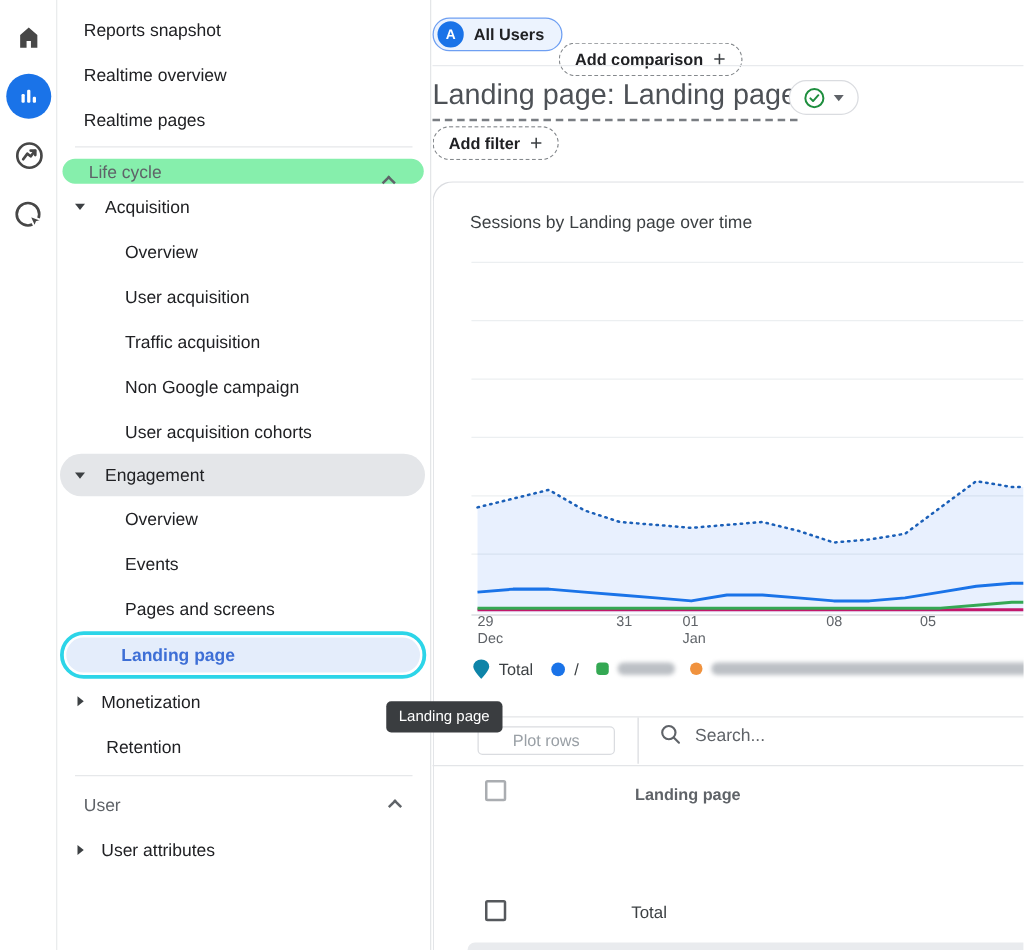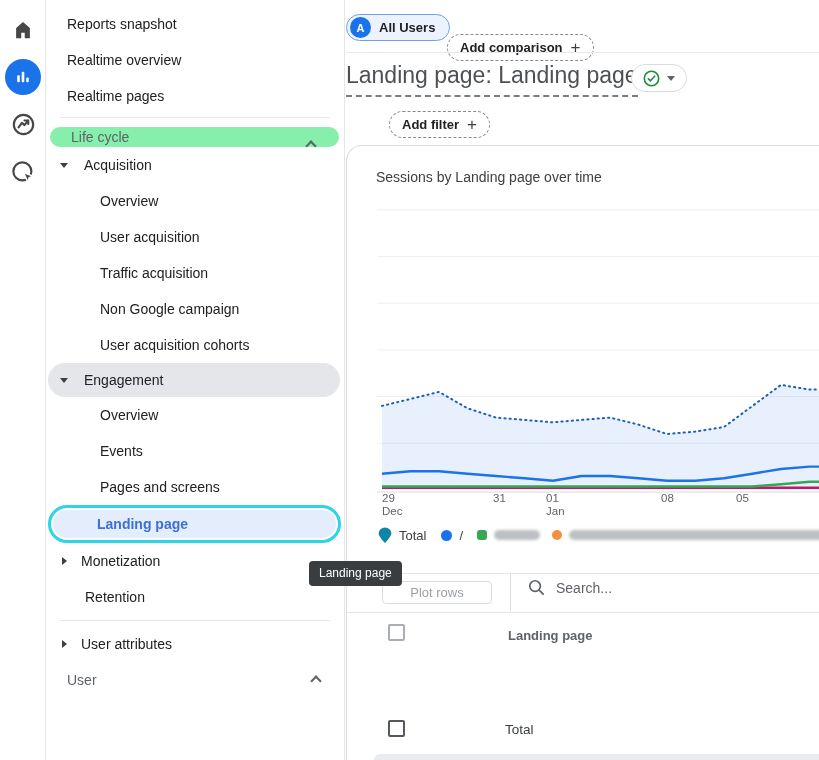--- a/index.html
+++ b/index.html
@@ -160,49 +160,49 @@
     <div class="nav-row parent">
         <span class="tri-right"></span>
         <span class="lbl" style="margin-left:14px;">Monetization</span>
       </div>
     <div class="nav-row" style="padding-left:39px;">
         <span class="lbl">Retention</span>
       </div>
 
     <div class="sb-divider2"></div>
 
+    <div class="nav-row sec-head">
+      <span class="lbl">User</span>
+      <span class="chev-up"></span>
+    </div>
     <div class="nav-row parent">
         <span class="tri-right"></span>
         <span class="lbl" style="margin-left:14px;">User attributes</span>
       </div>
-    <div class="nav-row sec-head">
-      <span class="lbl">User</span>
-      <span class="chev-up"></span>
-    </div>
   </div>
 
   <div id="chip-all-users" class="chip">
     <span class="avatar">A</span>
     <span>All Users</span>
   </div>
   <div class="chip chip-dashed" style="left:447px; top:14px;margin-top:20px;">
     <span>Add comparison</span>
     <span class="plus">+</span>
   </div>
   <div id="hdr-divider"></div>
 
   <div id="page-title">Landing page: Landing page</div>
   <div id="check-pill">
     <svg width="17" height="17" viewBox="0 0 16 16">
       <circle cx="8" cy="8" r="6.8" fill="none" stroke="#1e8e3e" stroke-width="1.5"></circle>
       <path d="M5 8.2 7 10.2 11 5.8" fill="none" stroke="#1e8e3e" stroke-width="1.5" stroke-linecap="round" stroke-linejoin="round"></path>
     </svg>
     <span class="caret-down"></span>
   </div>
-  <div class="chip chip-dashed" style="left:346px; top:111px;margin-left:43px;">
+  <div class="chip chip-dashed" style="left:346px; top:101px;">
     <span>Add filter</span>
     <span class="plus">+</span>
   </div>
 
   <div id="card"></div>
   <div id="chart-title">Sessions by Landing page over time</div>
   <svg id="chart-svg" width="442" height="300" viewBox="0 0 442 300">
       <line x1="0" y1="243.3" x2="442" y2="243.3" stroke="#eceff1" stroke-width="1"></line>
       <line x1="0" y1="196.6" x2="442" y2="196.6" stroke="#eceff1" stroke-width="1"></line>
       <line x1="0" y1="149.9" x2="442" y2="149.9" stroke="#eceff1" stroke-width="1"></line>

